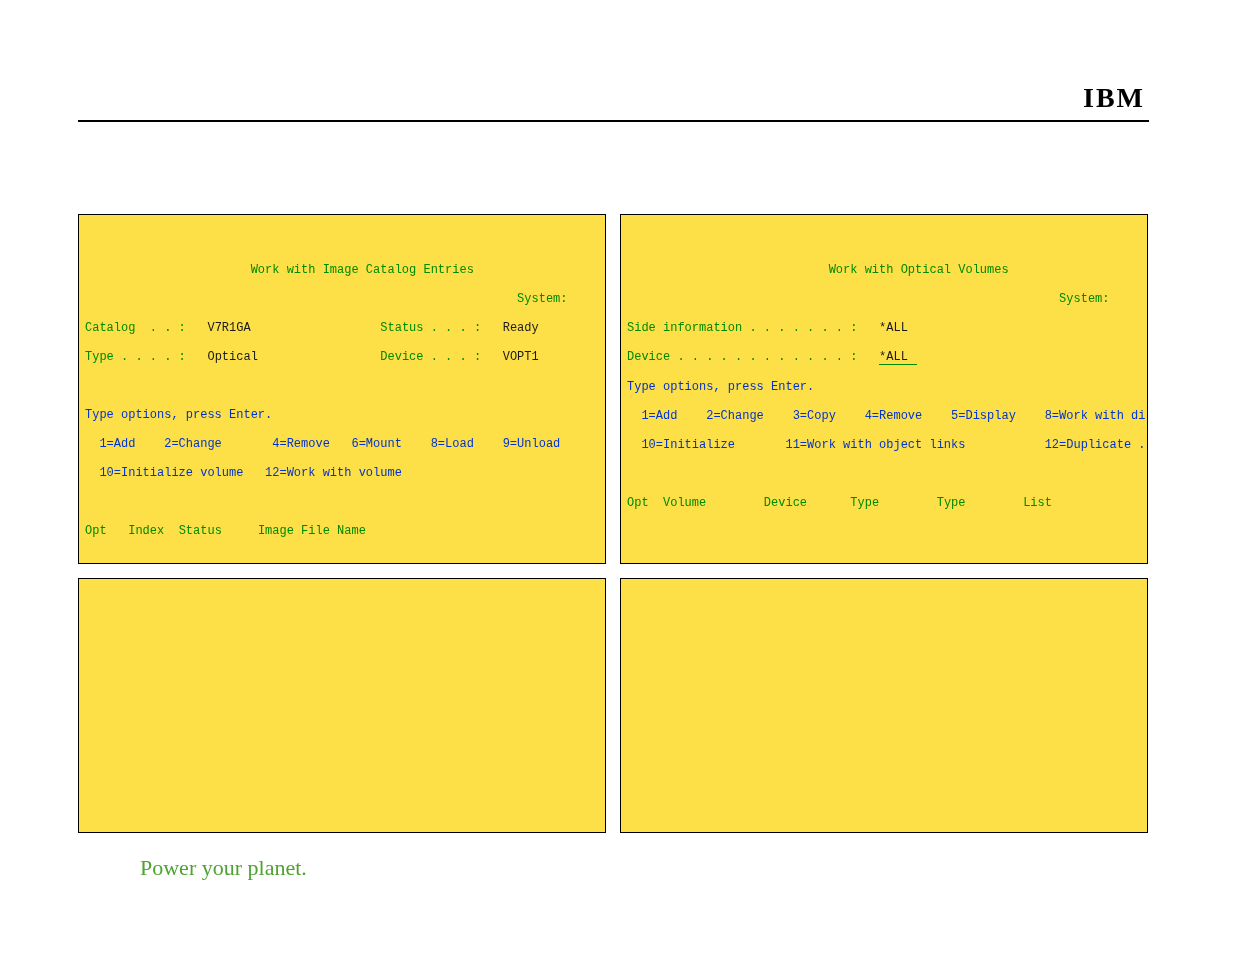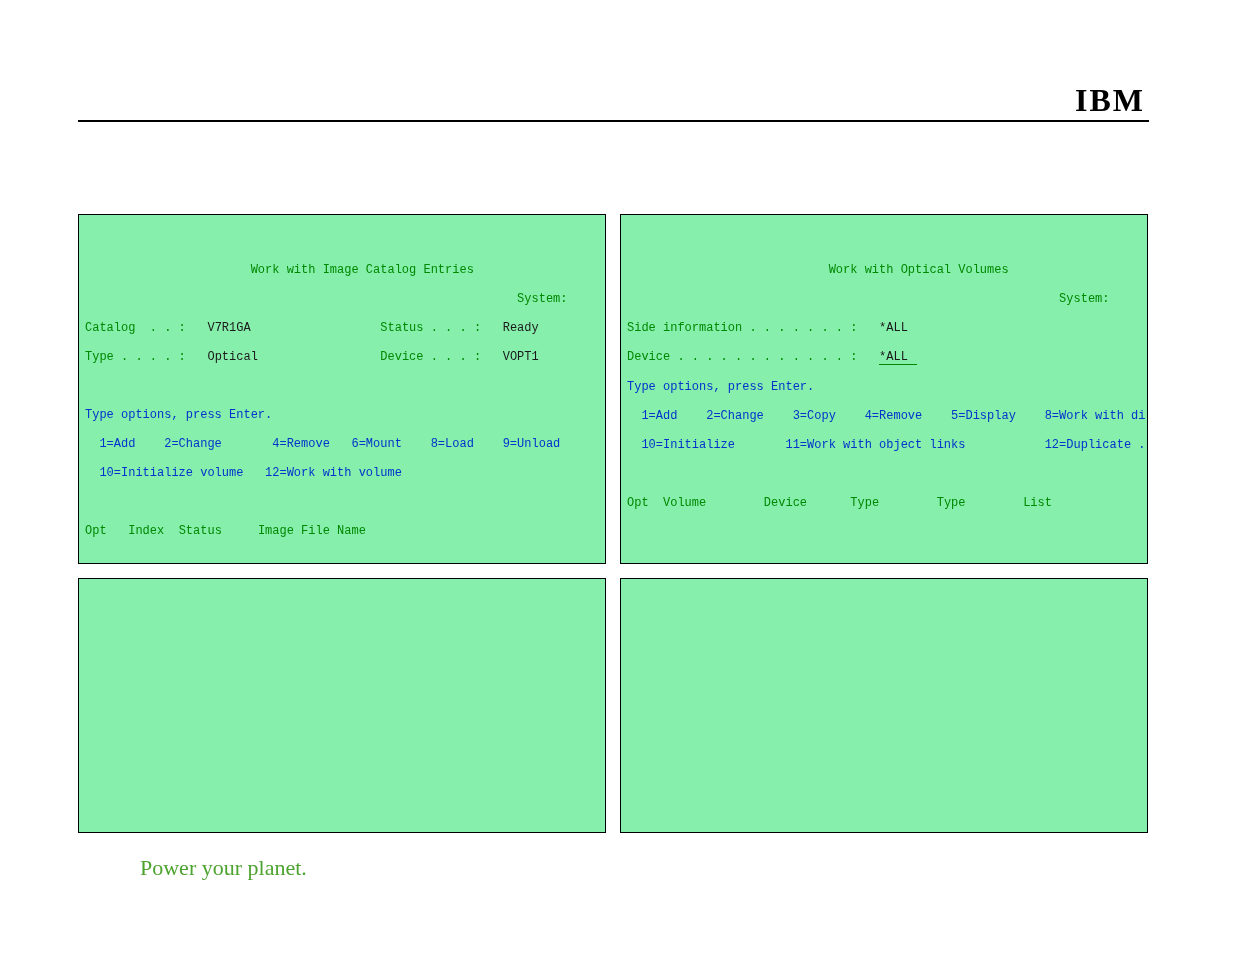--- a/index.html
+++ b/index.html
@@ -10,21 +10,21 @@
       width: 1235px;
       height: 954px;
       position: relative;
     }
     .ibm-logo {
       position: absolute;
       top: 82px;
       right: 90px;
       font-family: serif;
       font-weight: bold;
-      font-size: 32px;
+      font-size: 28px;
       letter-spacing: 2px;
       color: #000;
     }
     .rule {
       position: absolute;
       top: 120px;
       left: 78px;
       right: 86px;
       border-top: 2px solid #000;
     }
@@ -32,21 +32,21 @@
       position: absolute;
       top: 214px;
       left: 78px;
       display: grid;
       grid-template-columns: 528px 528px;
       grid-template-rows: 350px 255px;
       gap: 14px;
     }
     .term {
       border: 1px solid #000;
-      background: #86efac;
+      background: #fde047;
       padding: 4px 6px;
       overflow: hidden;
       line-height: 14.5px;
       white-space: pre;
       color: #1a1a1a;
     }
     .green { color: #008800; }
     .blue { color: #0033cc; }
     .underline-green { border-bottom: 1px solid #008800; display: inline-block; min-width: 38px; }
     .footer-tagline {

